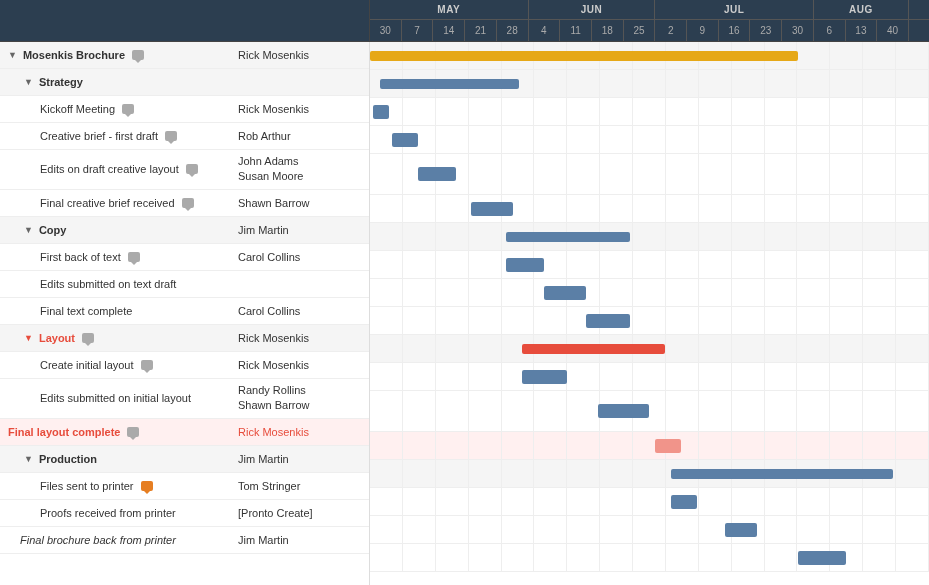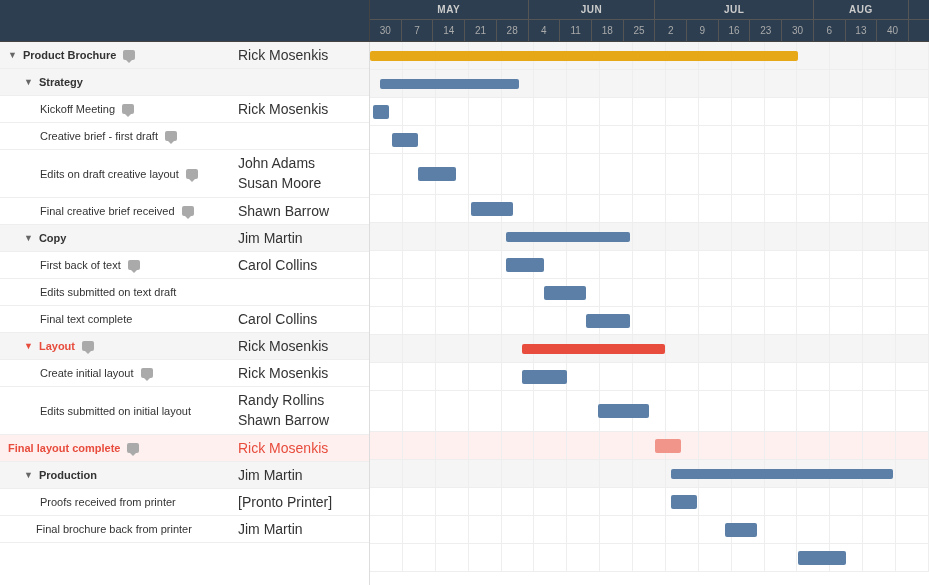--- a/index.html
+++ b/index.html
@@ -23,21 +23,21 @@
     .gantt-body { display: flex; flex: 1; overflow: hidden; }
     .gantt-left { width: 370px; min-width: 370px; border-right: 1px solid #ddd; }
     .gantt-right { flex: 1; overflow: hidden; position: relative; }
 
     
     .gantt-row { display: flex; border-bottom: 1px solid #eee; min-height: 27px; align-items: center; }
     .gantt-row.group-row { background: #f5f5f5; }
     .gantt-row.highlight-red { background: #fff0f0; }
 
     .task-cell { width: 230px; min-width: 230px; padding: 4px 8px; display: flex; align-items: center; gap: 4px; }
-    .resp-cell { width: 140px; min-width: 140px; padding: 4px 8px; color: #333; font-size: 14px; }
+    .resp-cell { width: 140px; min-width: 140px; padding: 4px 8px; color: #333; font-size: 11px; }
 
     .task-text { font-size: 11px; color: #333; }
     .task-text.red { color: #e74c3c; font-weight: bold; }
     .task-text.group { font-weight: bold; color: #333; }
     .task-text.red-group { font-weight: bold; color: #e74c3c; }
     .task-text.subgroup { font-weight: bold; color: #333; }
 
     .triangle { display: inline-block; font-size: 9px; color: #666; margin-right: 2px; }
     .triangle-red { color: #e74c3c; }
 
@@ -102,21 +102,21 @@
         </div>
     </div>
   </div>
 
   <div class="gantt-body">
 
     <div class="gantt-left" id="left-panel">
         <div class="gantt-row group-row">
           <div class="task-cell" style="padding-left: 8px;">
             <span class="triangle">▼</span>
-            <span class="task-text group">Product Brochure</span>
+            <span class="task-text group">Mosenkis Brochure</span>
             <span class="comment-icon"></span>
           </div>
           <div class="resp-cell">Rick Mosenkis</div>
         </div>
         <div class="gantt-row group-row">
           <div class="task-cell" style="padding-left: 24px;">
             <span class="triangle">▼</span>
             <span class="task-text subgroup">Strategy</span>
           </div>
           <div class="resp-cell"></div>
@@ -126,20 +126,21 @@
             <span class="task-text">Kickoff Meeting</span>
             <span class="comment-icon"></span>
           </div>
           <div class="resp-cell">Rick Mosenkis</div>
         </div>
         <div class="gantt-row">
           <div class="task-cell" style="padding-left: 40px;">
             <span class="task-text">Creative brief - first draft</span>
             <span class="comment-icon"></span>
           </div>
+          <div class="resp-cell">Rob Arthur</div>
         </div>
         <div class="gantt-row">
           <div class="task-cell" style="padding-left: 40px;">
             <span class="task-text">Edits on draft creative layout</span>
             <span class="comment-icon"></span>
           </div>
           <div class="resp-cell">
             <div class="multiline">
               <div>John Adams</div>
               <div>Susan Moore</div>
@@ -214,26 +215,33 @@
         </div>
         <div class="gantt-row group-row">
           <div class="task-cell" style="padding-left: 24px;">
             <span class="triangle">▼</span>
             <span class="task-text subgroup">Production</span>
           </div>
           <div class="resp-cell">Jim Martin</div>
         </div>
         <div class="gantt-row">
           <div class="task-cell" style="padding-left: 40px;">
+            <span class="task-text">Files sent to printer</span>
+            <span class="comment-icon orange"></span>
+          </div>
+          <div class="resp-cell">Tom Stringer</div>
+        </div>
+        <div class="gantt-row">
+          <div class="task-cell" style="padding-left: 40px;">
             <span class="task-text">Proofs received from printer</span>
           </div>
-          <div class="resp-cell">[Pronto Printer]</div>
-        </div>
-        <div class="gantt-row">
-          <div class="task-cell" style="padding-left: 36px;">
+          <div class="resp-cell">[Pronto Create]</div>
+        </div>
+        <div class="gantt-row">
+          <div class="task-cell" style="padding-left: 20px; font-style: italic;">
             <span class="task-text">Final brochure back from printer</span>
           </div>
           <div class="resp-cell">Jim Martin</div>
         </div>
       </div>
 
     <div class="gantt-right" id="right-panel">
       <div class="timeline-rows" id="timeline-rows">
           <div class="timeline-row group-row" style="position: relative; min-height: 27px;">
             <div class="grid-cell" style="width: 31.7059px; min-width: 31.7059px; min-height: 27px;"></div>

